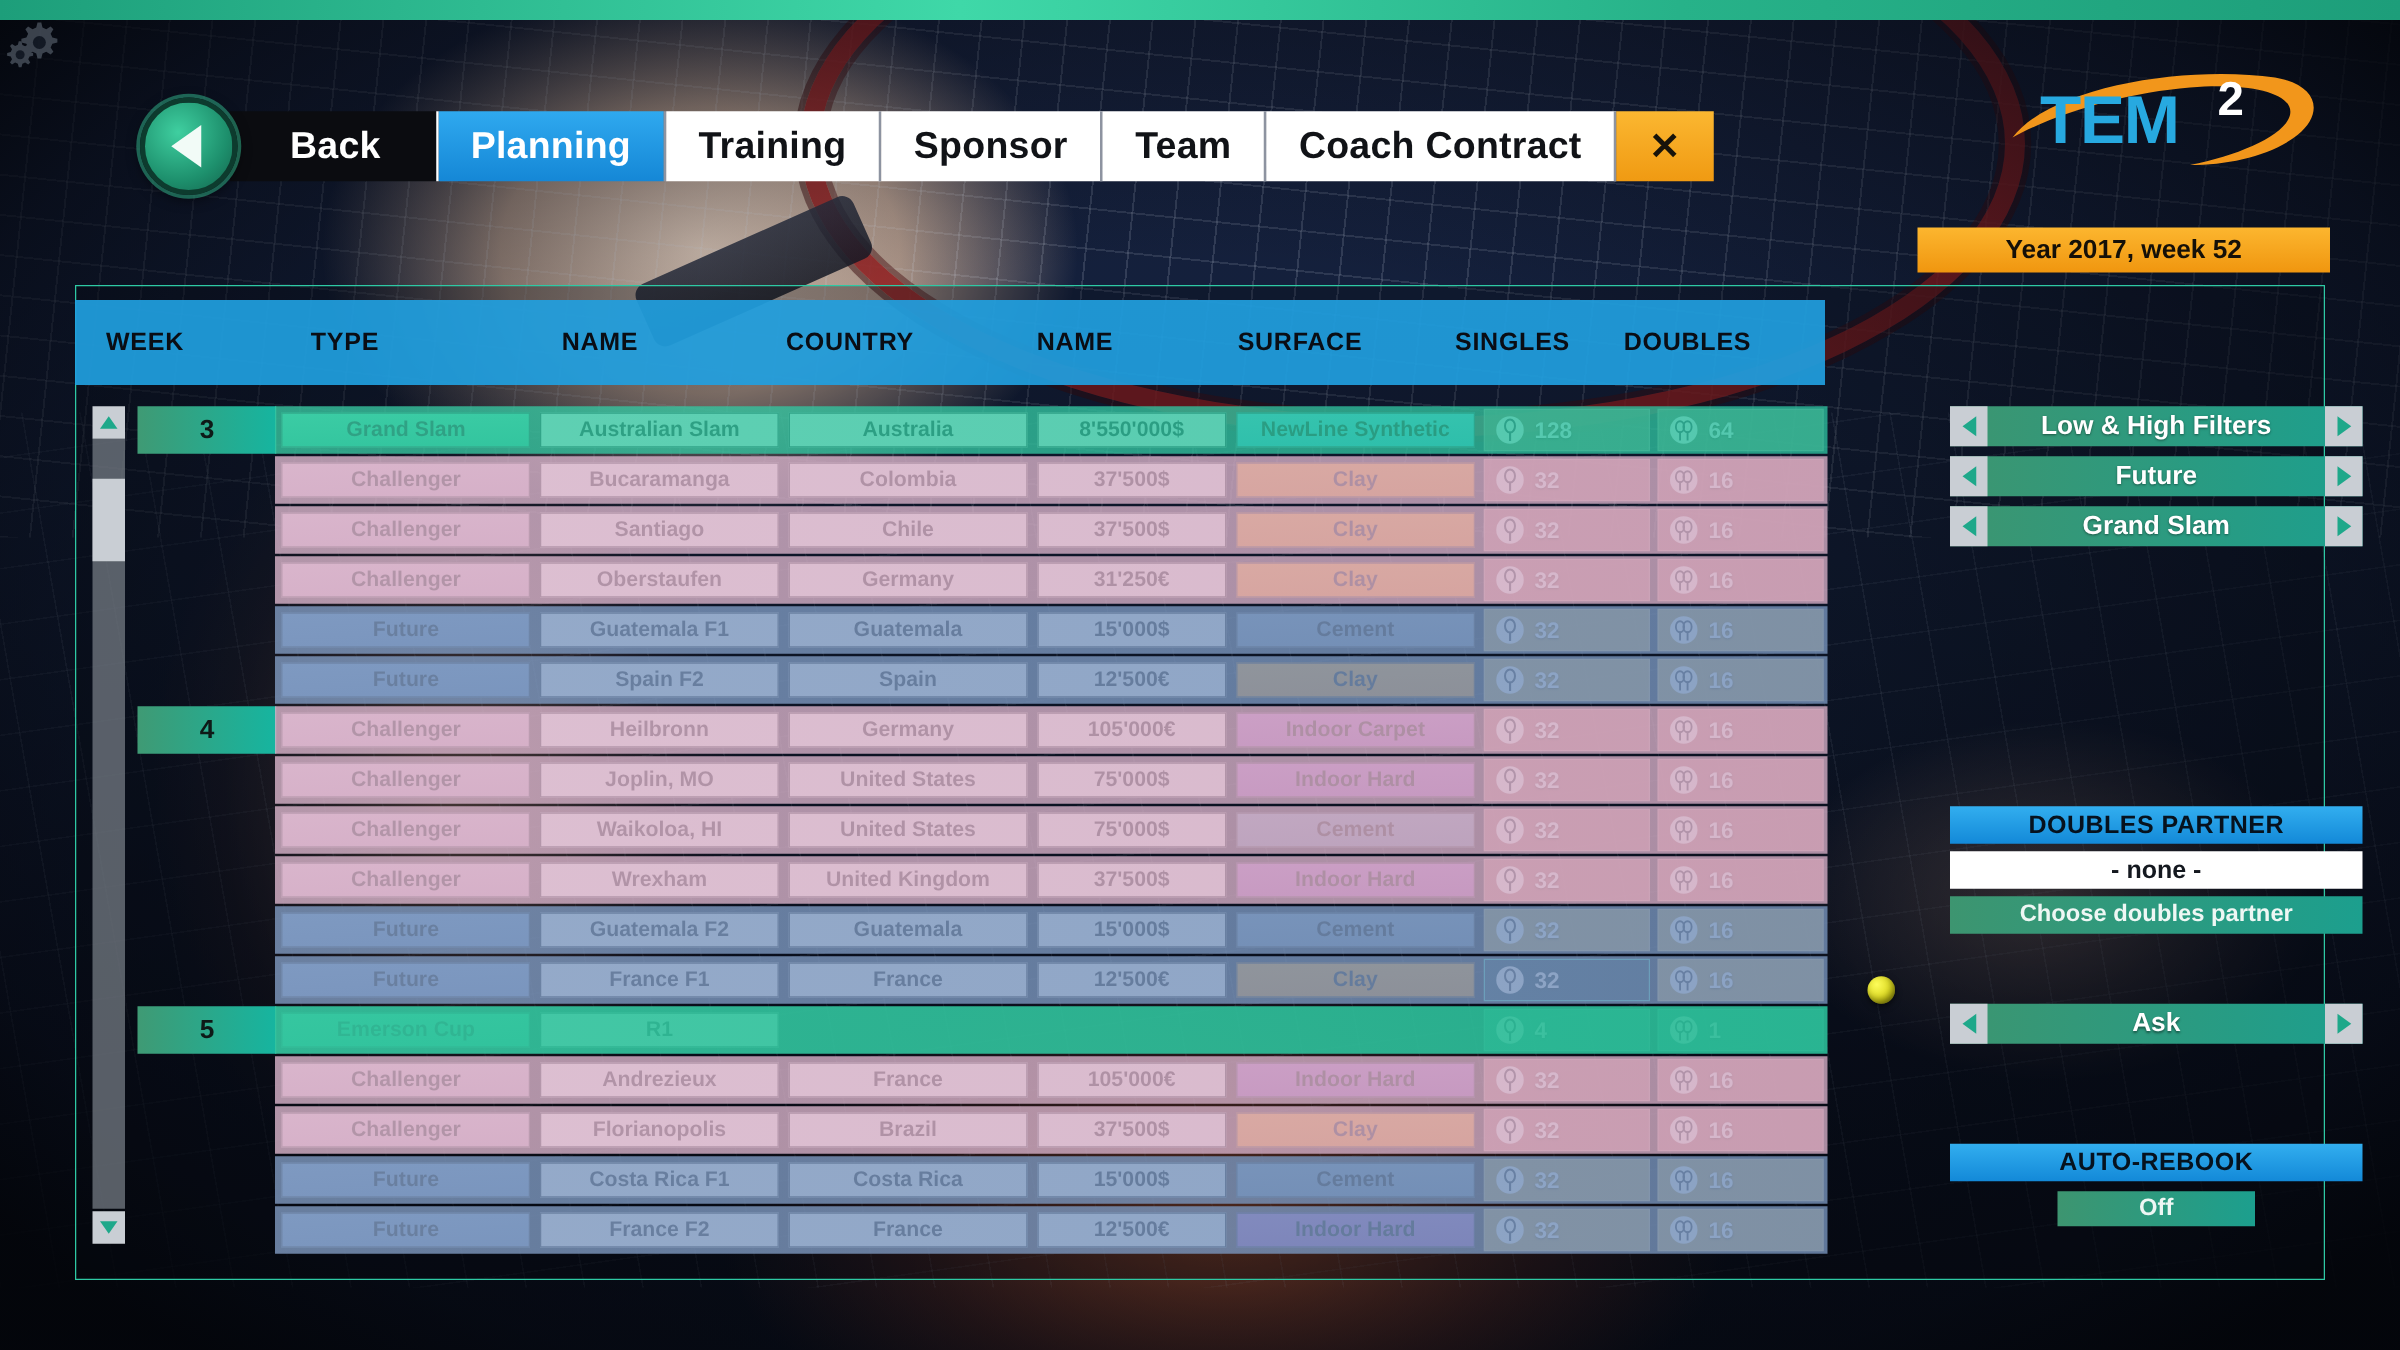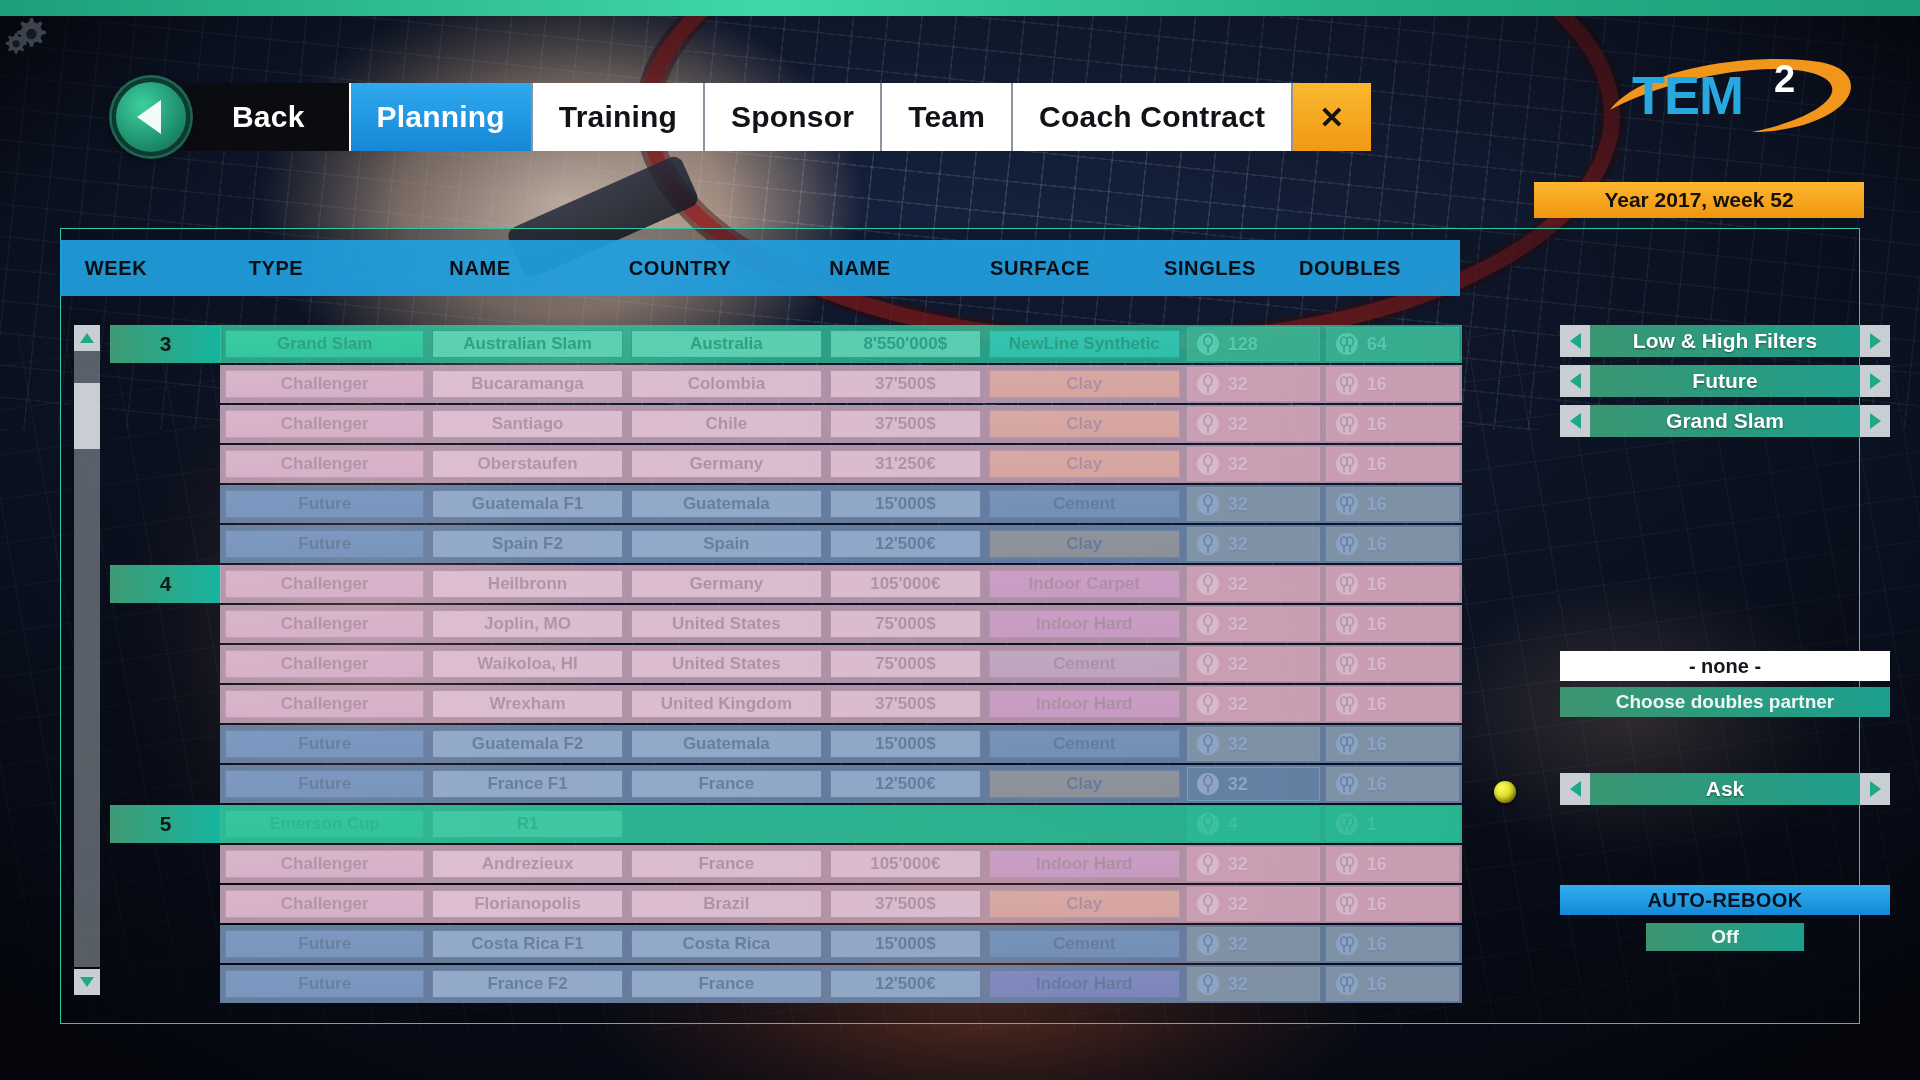--- a/index.html
+++ b/index.html
@@ -65,21 +65,21 @@
   .back-circle {
     width: 78px; height: 78px; border-radius: 50%;
     background: radial-gradient(circle at 38% 34%, #3fcfa0, #1d8f6c 62%, #14624c 100%);
     border: 4px solid #0d3b2e;
     box-shadow: 0 0 0 3px rgba(58,208,160,.45), 0 3px 10px rgba(0,0,0,.6);
     display:flex; align-items:center; justify-content:center;
     margin-right: -6px; position: relative; z-index: 3;
   }
   .tri-left { width:0;height:0;border-top:17px solid transparent;border-bottom:17px solid transparent;border-right:24px solid #f2fbf7; margin-left:-5px; }
   .nav-tab {
-    height: 68px; display: flex; align-items: center; justify-content: center;
+    height: 56px; display: flex; align-items: center; justify-content: center;
     padding: 0 26px; font-size: 30px; font-weight: 700; letter-spacing: .2px;
     background: #ffffff; color: #111317; border-right: 2px solid #8d93a0;
     white-space: nowrap;
   }
   .nav-tab.back-tab { background: #0b0c10; color: #ffffff; padding-left: 48px; padding-right: 44px; border-right: 2px solid #ffffff; }
   .nav-tab.active { background: linear-gradient(180deg,#2fa9ef,#1587d6); color: #ffffff; }
   .nav-tab.close-tab {
     background: linear-gradient(180deg,#fbb731,#f09a12); color:#17130a; font-size: 30px;
     padding: 0 26px; border-right: none; font-weight: 800;
   }
@@ -100,21 +100,21 @@
     display:flex; align-items:center; justify-content:center;
     font-size: 21px; font-weight: 700; color: #1b2230; z-index: 30;
   }
 
   
   .panel {
     position: absolute; left: 60px; top: 228px; width: 1800px; height: 796px;
     border: 1px solid #2ec9a4; background: rgba(6,10,18,0.30); z-index: 20;
   }
   .table-head {
-    position: absolute; left: 60px; top: 240px; width: 1400px; height: 56px;
+    position: absolute; left: 60px; top: 240px; width: 1400px; height: 68px;
     background: rgba(33,160,223,0.92); display: flex; align-items: center; z-index: 22;
   }
   .th { font-size: 20px; font-weight: 700; color: #0a0d14; text-align: center; letter-spacing: .6px; }
 
   
   .c-week { width: 112px; }
   .c-type { width: 208px; }
   .c-name { width: 200px; }
   .c-ctry { width: 200px; }
   .c-prize{ width: 160px; }
@@ -996,20 +996,21 @@
           <div class="a-left"></div>
         </div>
       <div class="lbl">Grand Slam</div>
       <div class="arrow-box">
           <div class="a-right"></div>
         </div>
     </div>
 
     <div style="height:200px"></div>
 
+    <div class="hdr-blue">DOUBLES PARTNER</div>
     <div class="white-field">- none -</div>
     <div class="green-btn">Choose doubles partner</div>
 
     <div style="height:50px"></div>
 
     <div class="spin" style="margin-top:6px">
       <div class="arrow-box">
           <div class="a-left"></div>
         </div>
       <div class="lbl">Ask</div>

